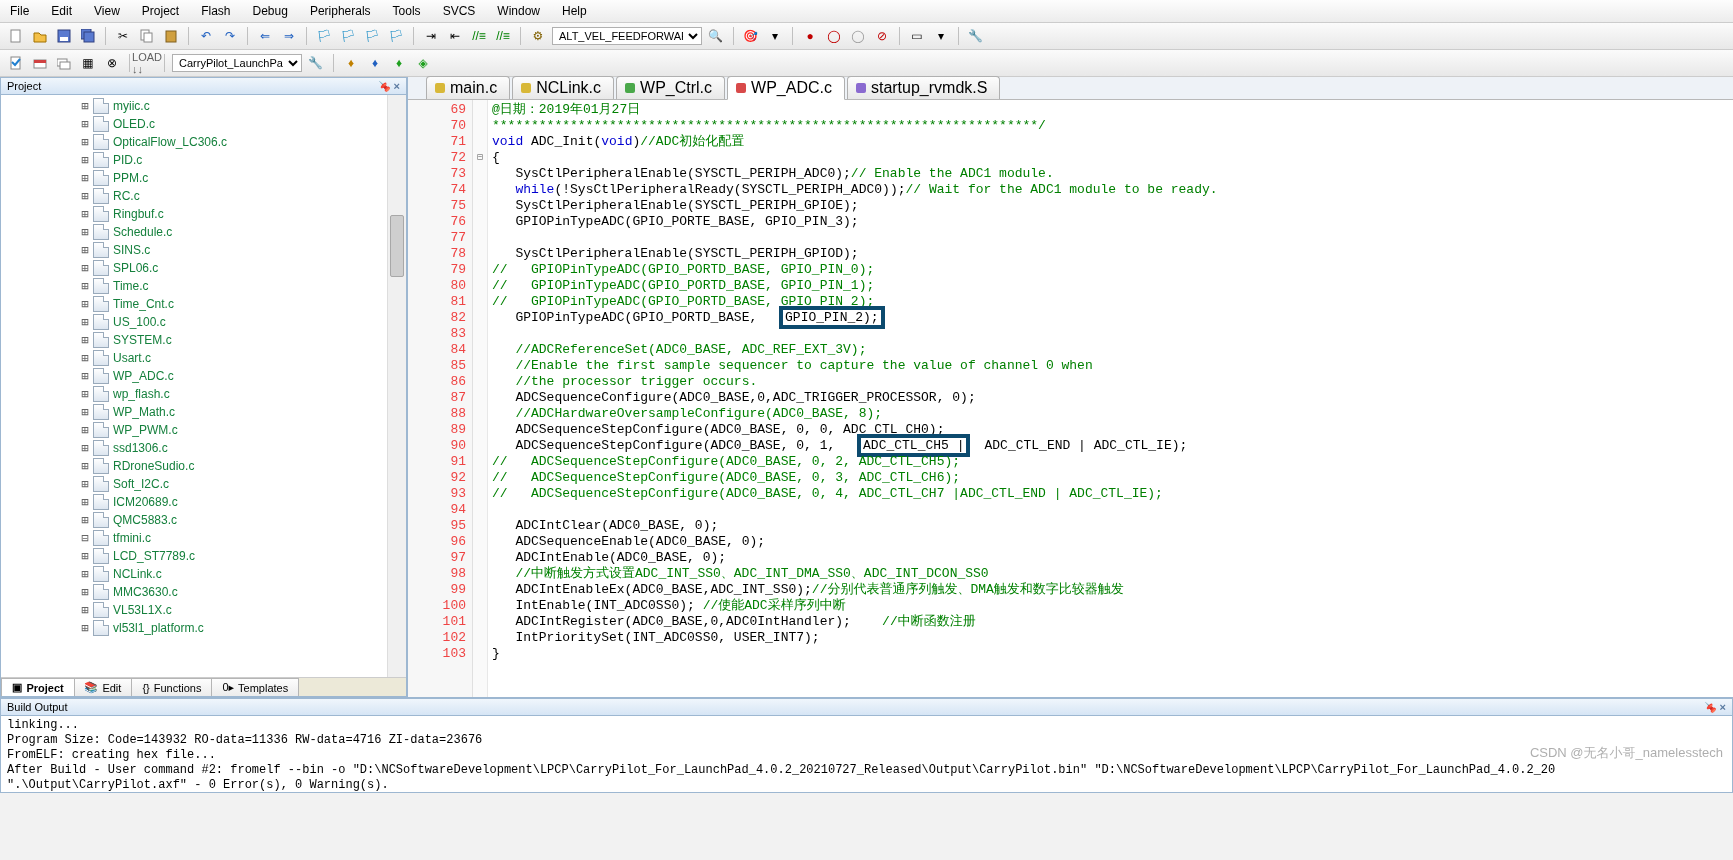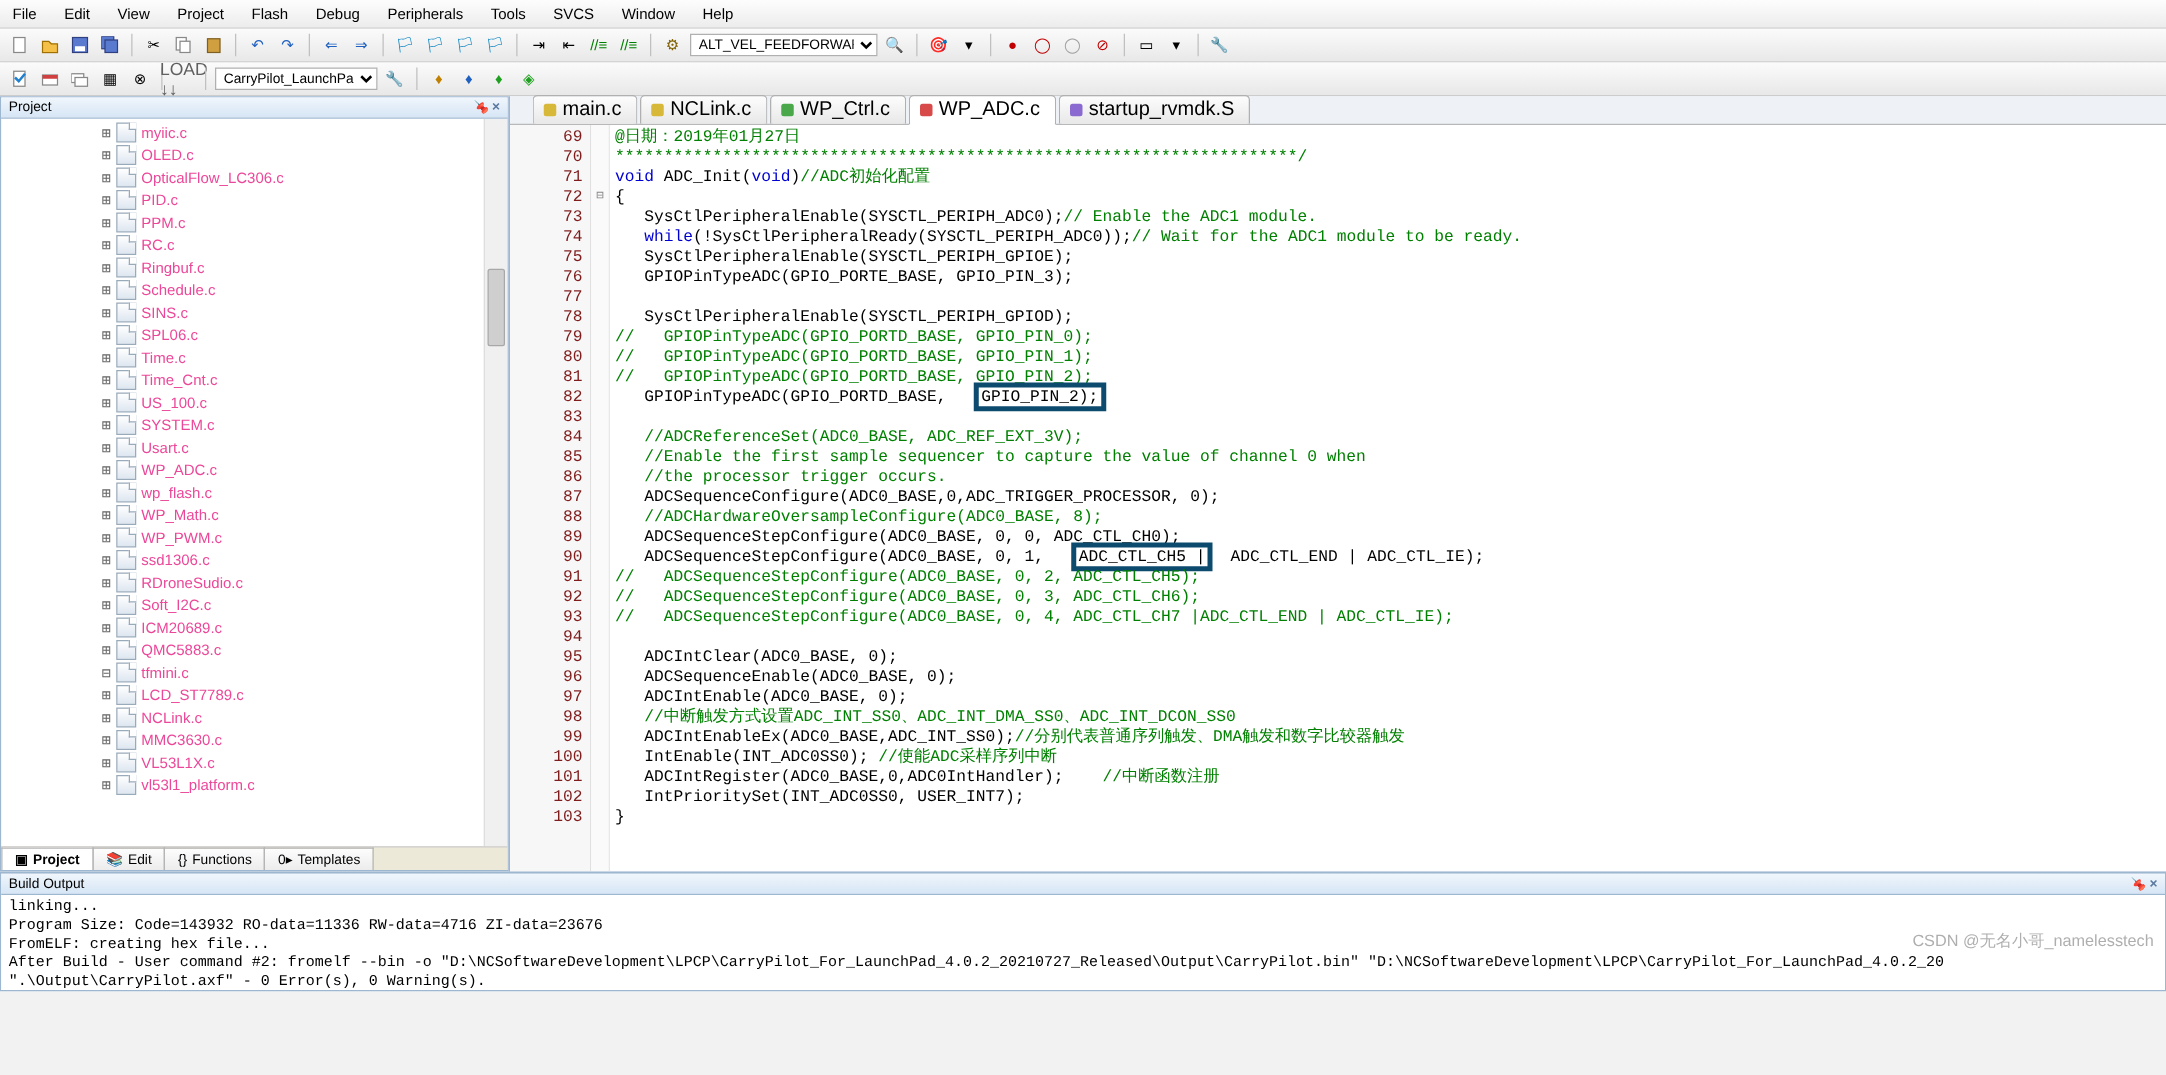--- a/index.html
+++ b/index.html
@@ -13,34 +13,34 @@
   .panel-frame{border:1px solid #9db7d1;background:#fdfdfd;display:flex;flex-direction:column}
   .panel-title{background:linear-gradient(#f0f6fc,#d6e5f5);border-bottom:1px solid #9db7d1;padding:2px 6px;font-size:11px;display:flex;justify-content:space-between;align-items:center}
   .panel-title .x{font-family:Arial;font-weight:bold;color:#5a7aa0;cursor:default}
   .proj-pane{width:405px;flex-shrink:0}
   .tree{flex:1;overflow:auto;background:#fff;font-size:12px;padding:2px 0}
   .tree-row{display:flex;align-items:center;padding:1px 0 1px 78px;height:16px;white-space:nowrap}
   .tree-row .tw{width:12px;text-align:center;color:#666;font-family:monospace;margin-right:2px}
   .tree-row .ic{width:14px;height:14px;margin-right:4px;display:inline-block;background:linear-gradient(#fff,#dde6f0);border:1px solid #9ab;position:relative}
   .tree-row .ic::after{content:"";position:absolute;right:-1px;top:-1px;width:5px;height:5px;background:#fff;border-left:1px solid #9ab;border-bottom:1px solid #9ab}
   .tree-row.h .ic{background:linear-gradient(#fff,#f0e0d0);border-color:#c0a080}
-  .tree-row .lbl{color:#ec4899}
+  .tree-row .lbl{color:#15803d}
   .tree-scroll{width:18px;background:#f0f0f0;border-left:1px solid #ddd;position:relative}
   .tree-scroll .thumb{position:absolute;left:2px;right:2px;top:120px;height:60px;background:#cfcfcf;border:1px solid #a8a8a8;border-radius:2px}
   .tree-wrap{display:flex;flex:1;overflow:hidden}
   .proj-tabs{display:flex;background:#ece9d8;border-top:1px solid #ccc;font-size:11px}
   .proj-tab{padding:2px 10px;border:1px solid #b5b5b5;border-bottom:none;margin-right:-1px;background:linear-gradient(#fdfdfd,#ececec);display:flex;align-items:center;gap:4px;cursor:default}
   .proj-tab.act{background:#fff;font-weight:bold}
   .editor{flex:1;display:flex;flex-direction:column;border-left:1px solid #9db7d1;min-width:0}
   .file-tabs{display:flex;background:#eef2f7;border-bottom:1px solid #b8b8b8;padding-left:18px;align-items:flex-end;height:22px}
   .file-tab{padding:2px 12px 2px 8px;border:1px solid #b0b0b0;border-bottom:none;border-top-left-radius:4px;border-top-right-radius:4px;margin-right:2px;font-size:16px;display:flex;align-items:center;gap:5px;background:linear-gradient(#fdfdfd,#e8e8e8);cursor:default}
   .file-tab.act{background:#fff;border-bottom:1px solid #fff;position:relative;top:1px}
   .ft-mark{width:10px;height:10px;border-radius:2px;display:inline-block}
   .code-area{flex:1;display:flex;background:#fff;overflow:hidden;font-family:Consolas,"Courier New",monospace;font-size:13px;line-height:16px}
-  .gutter{width:58px;text-align:right;padding:2px 6px 2px 0;color:#7f1d1d;background:#f7f7f7;border-right:1px solid #e0e0e0;user-select:none}
+  .gutter{width:58px;text-align:right;padding:2px 6px 2px 0;color:#ef4444;background:#f7f7f7;border-right:1px solid #e0e0e0;user-select:none}
   .fold-col{width:14px;background:#fafafa;border-right:1px solid #e8e8e8;color:#888;font-size:10px;padding-top:2px;text-align:center}
   .fold-col div{height:16px}
   .code{flex:1;padding:2px 0 20px 4px;white-space:pre;overflow:hidden}
   .code div{height:16px}
   .c-kw{color:#0000d0}
   .c-cm{color:#008000}
   .hilite{border:4px solid #0c4a6e;padding:0 2px;margin:-2px 14px}
   .build{border-top:2px solid #9db7d1}
   .build .panel-title{background:linear-gradient(#f0f6fc,#d6e5f5)}
   .build-body{background:#fff;font-family:Consolas,"Courier New",monospace;font-size:12px;line-height:15px;padding:2px 6px;color:#000;height:72px;overflow:hidden;white-space:pre}
@@ -151,21 +151,21 @@
     </span>
   <span class="tb-btn">
       <svg width="14" height="14">
         <rect x="0" y="3" width="10" height="7" fill="#fff" stroke="#888"></rect>
         <rect x="3" y="6" width="10" height="7" fill="#fff" stroke="#888"></rect>
       </svg>
     </span>
   <span class="tb-btn">▦</span>
   <span class="tb-btn">⊗</span>
   <span class="tb-sep"></span>
-  <span class="tb-btn" style="font-size:14px;color:#606060">LOAD<br>↓↓</span>
+  <span class="tb-btn" style="font-size:11px;color:#606060">LOAD<br>↓↓</span>
   <span class="tb-sep"></span>
   <select class="tb-combo" style="width:130px"><option>CarryPilot_LaunchPad_V4</option></select>
   <span class="tb-btn">🔧</span>
   <span class="tb-sep"></span>
   <span class="tb-btn" style="color:#c08000">♦</span>
   <span class="tb-btn" style="color:#2060c0">♦</span>
   <span class="tb-btn" style="color:#20a020">♦</span>
   <span class="tb-btn" style="color:#20a020">◈</span>
 </div>
 

